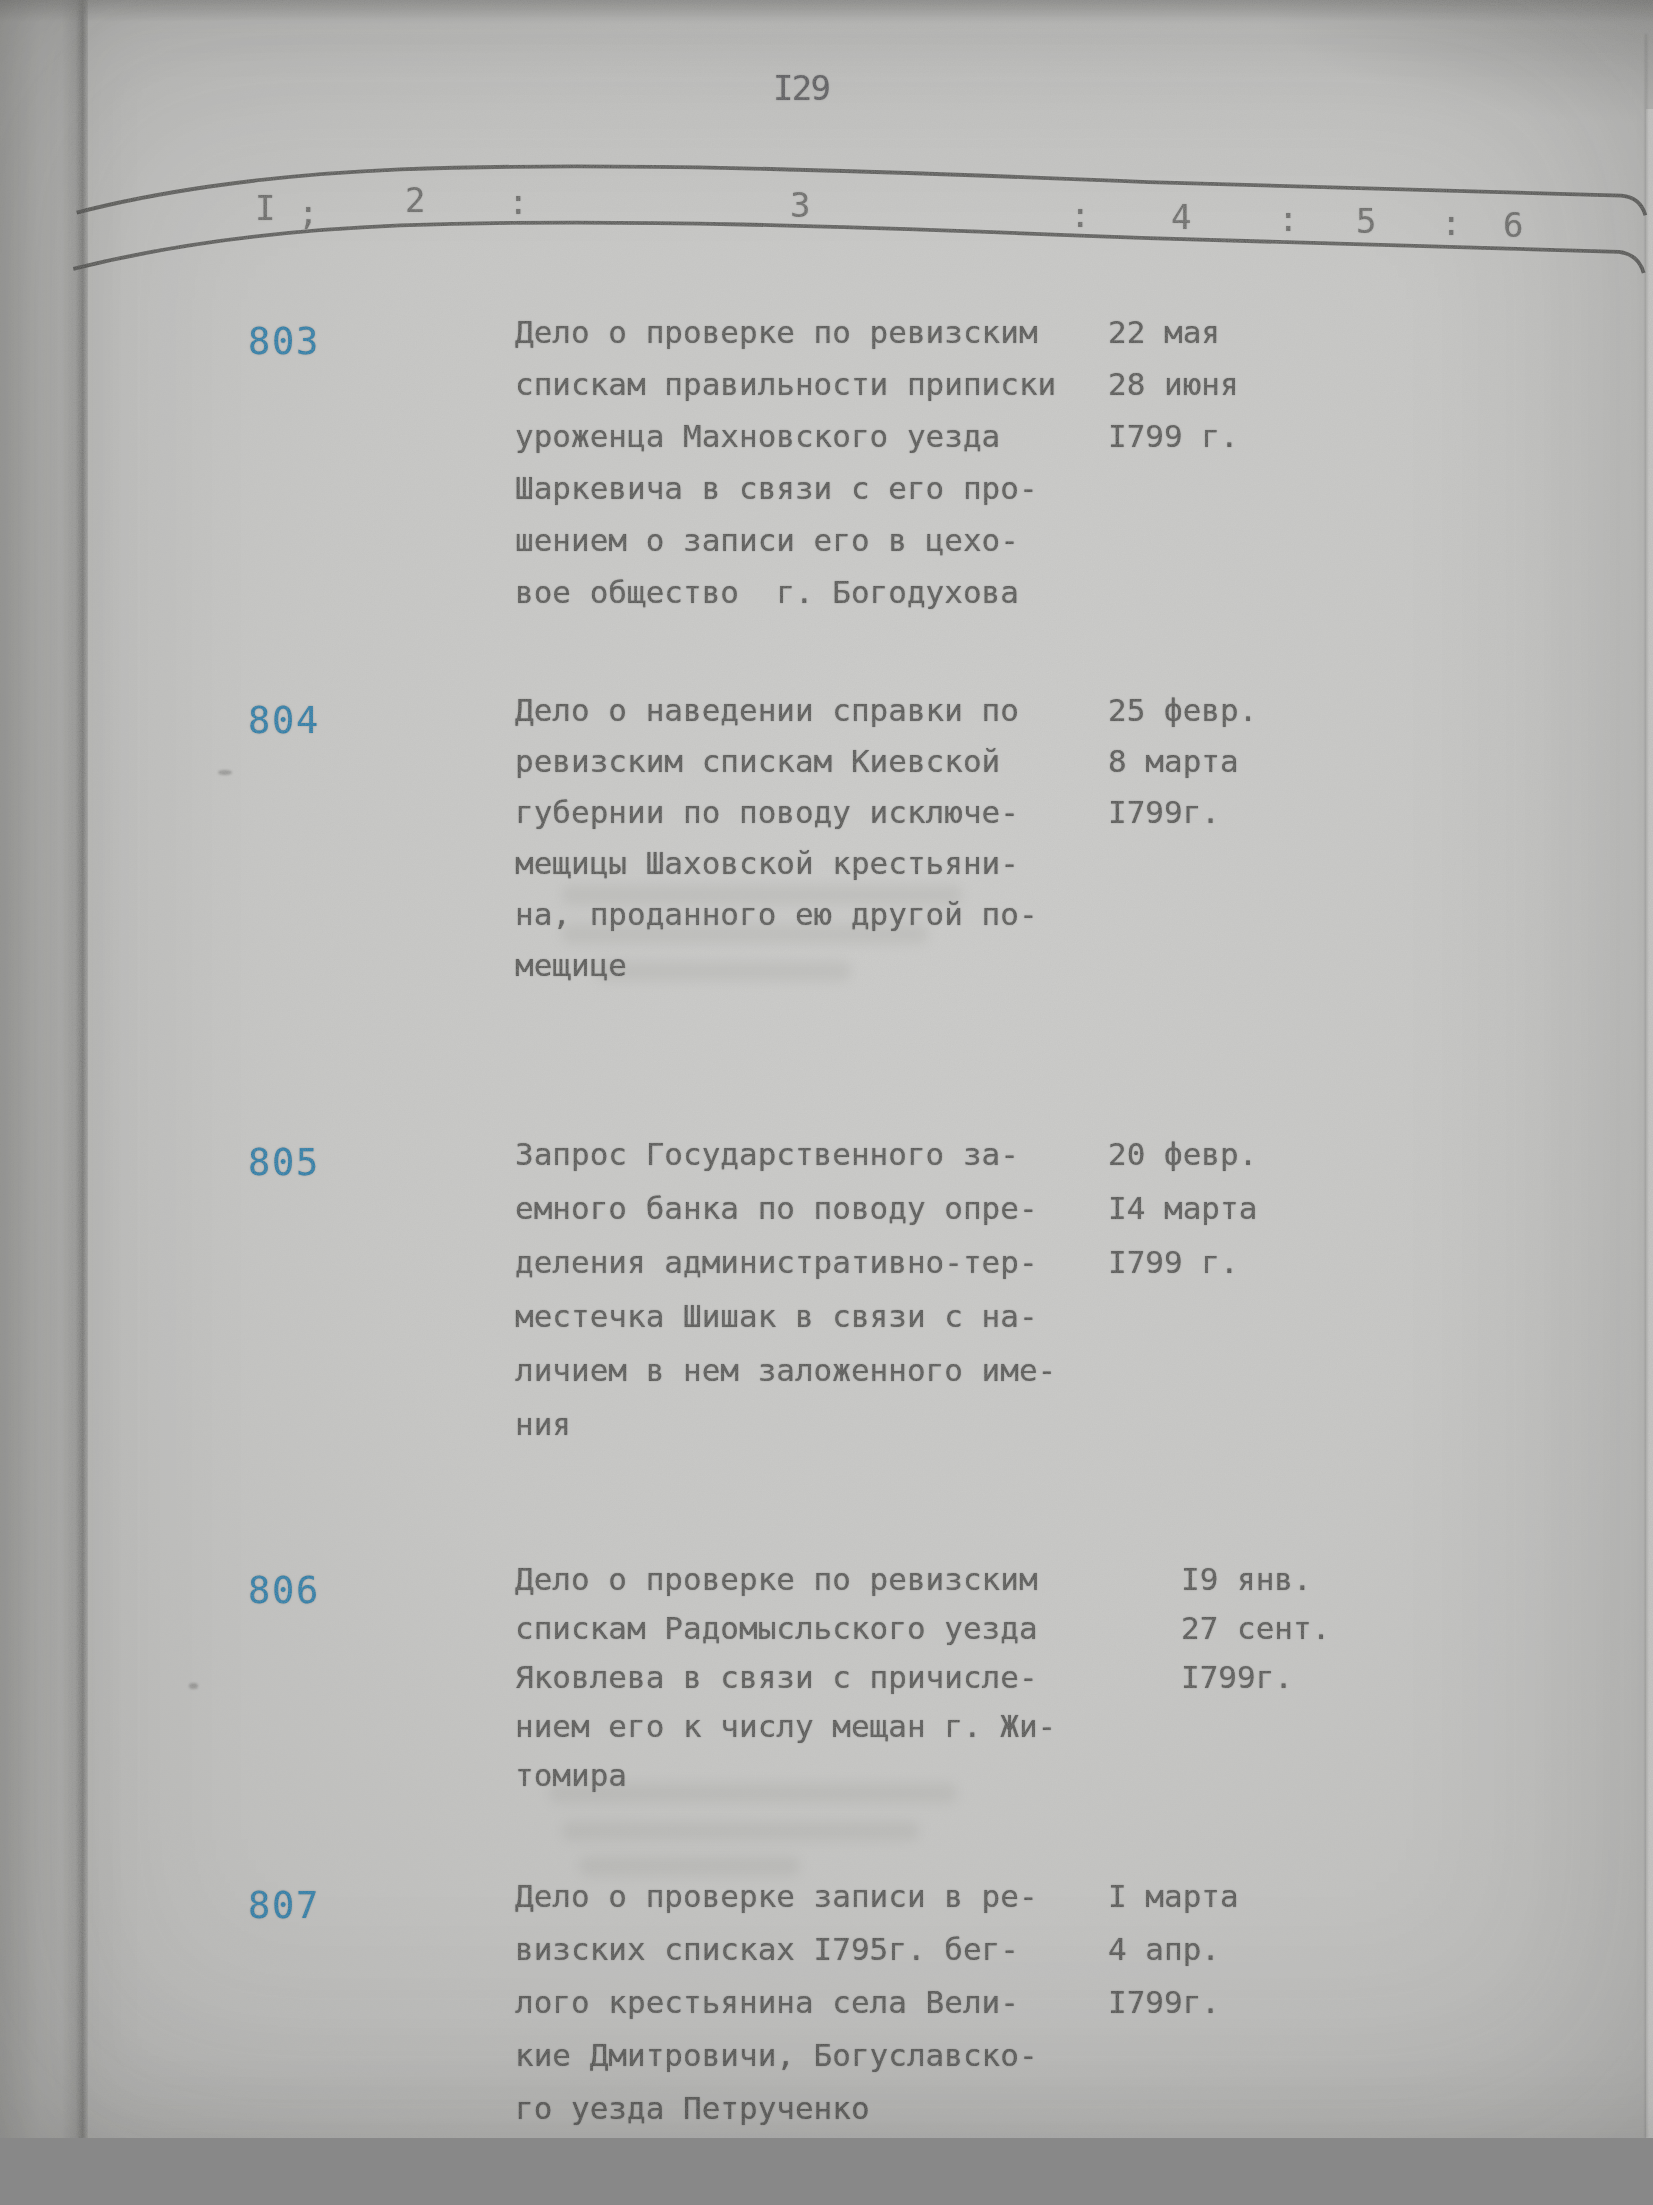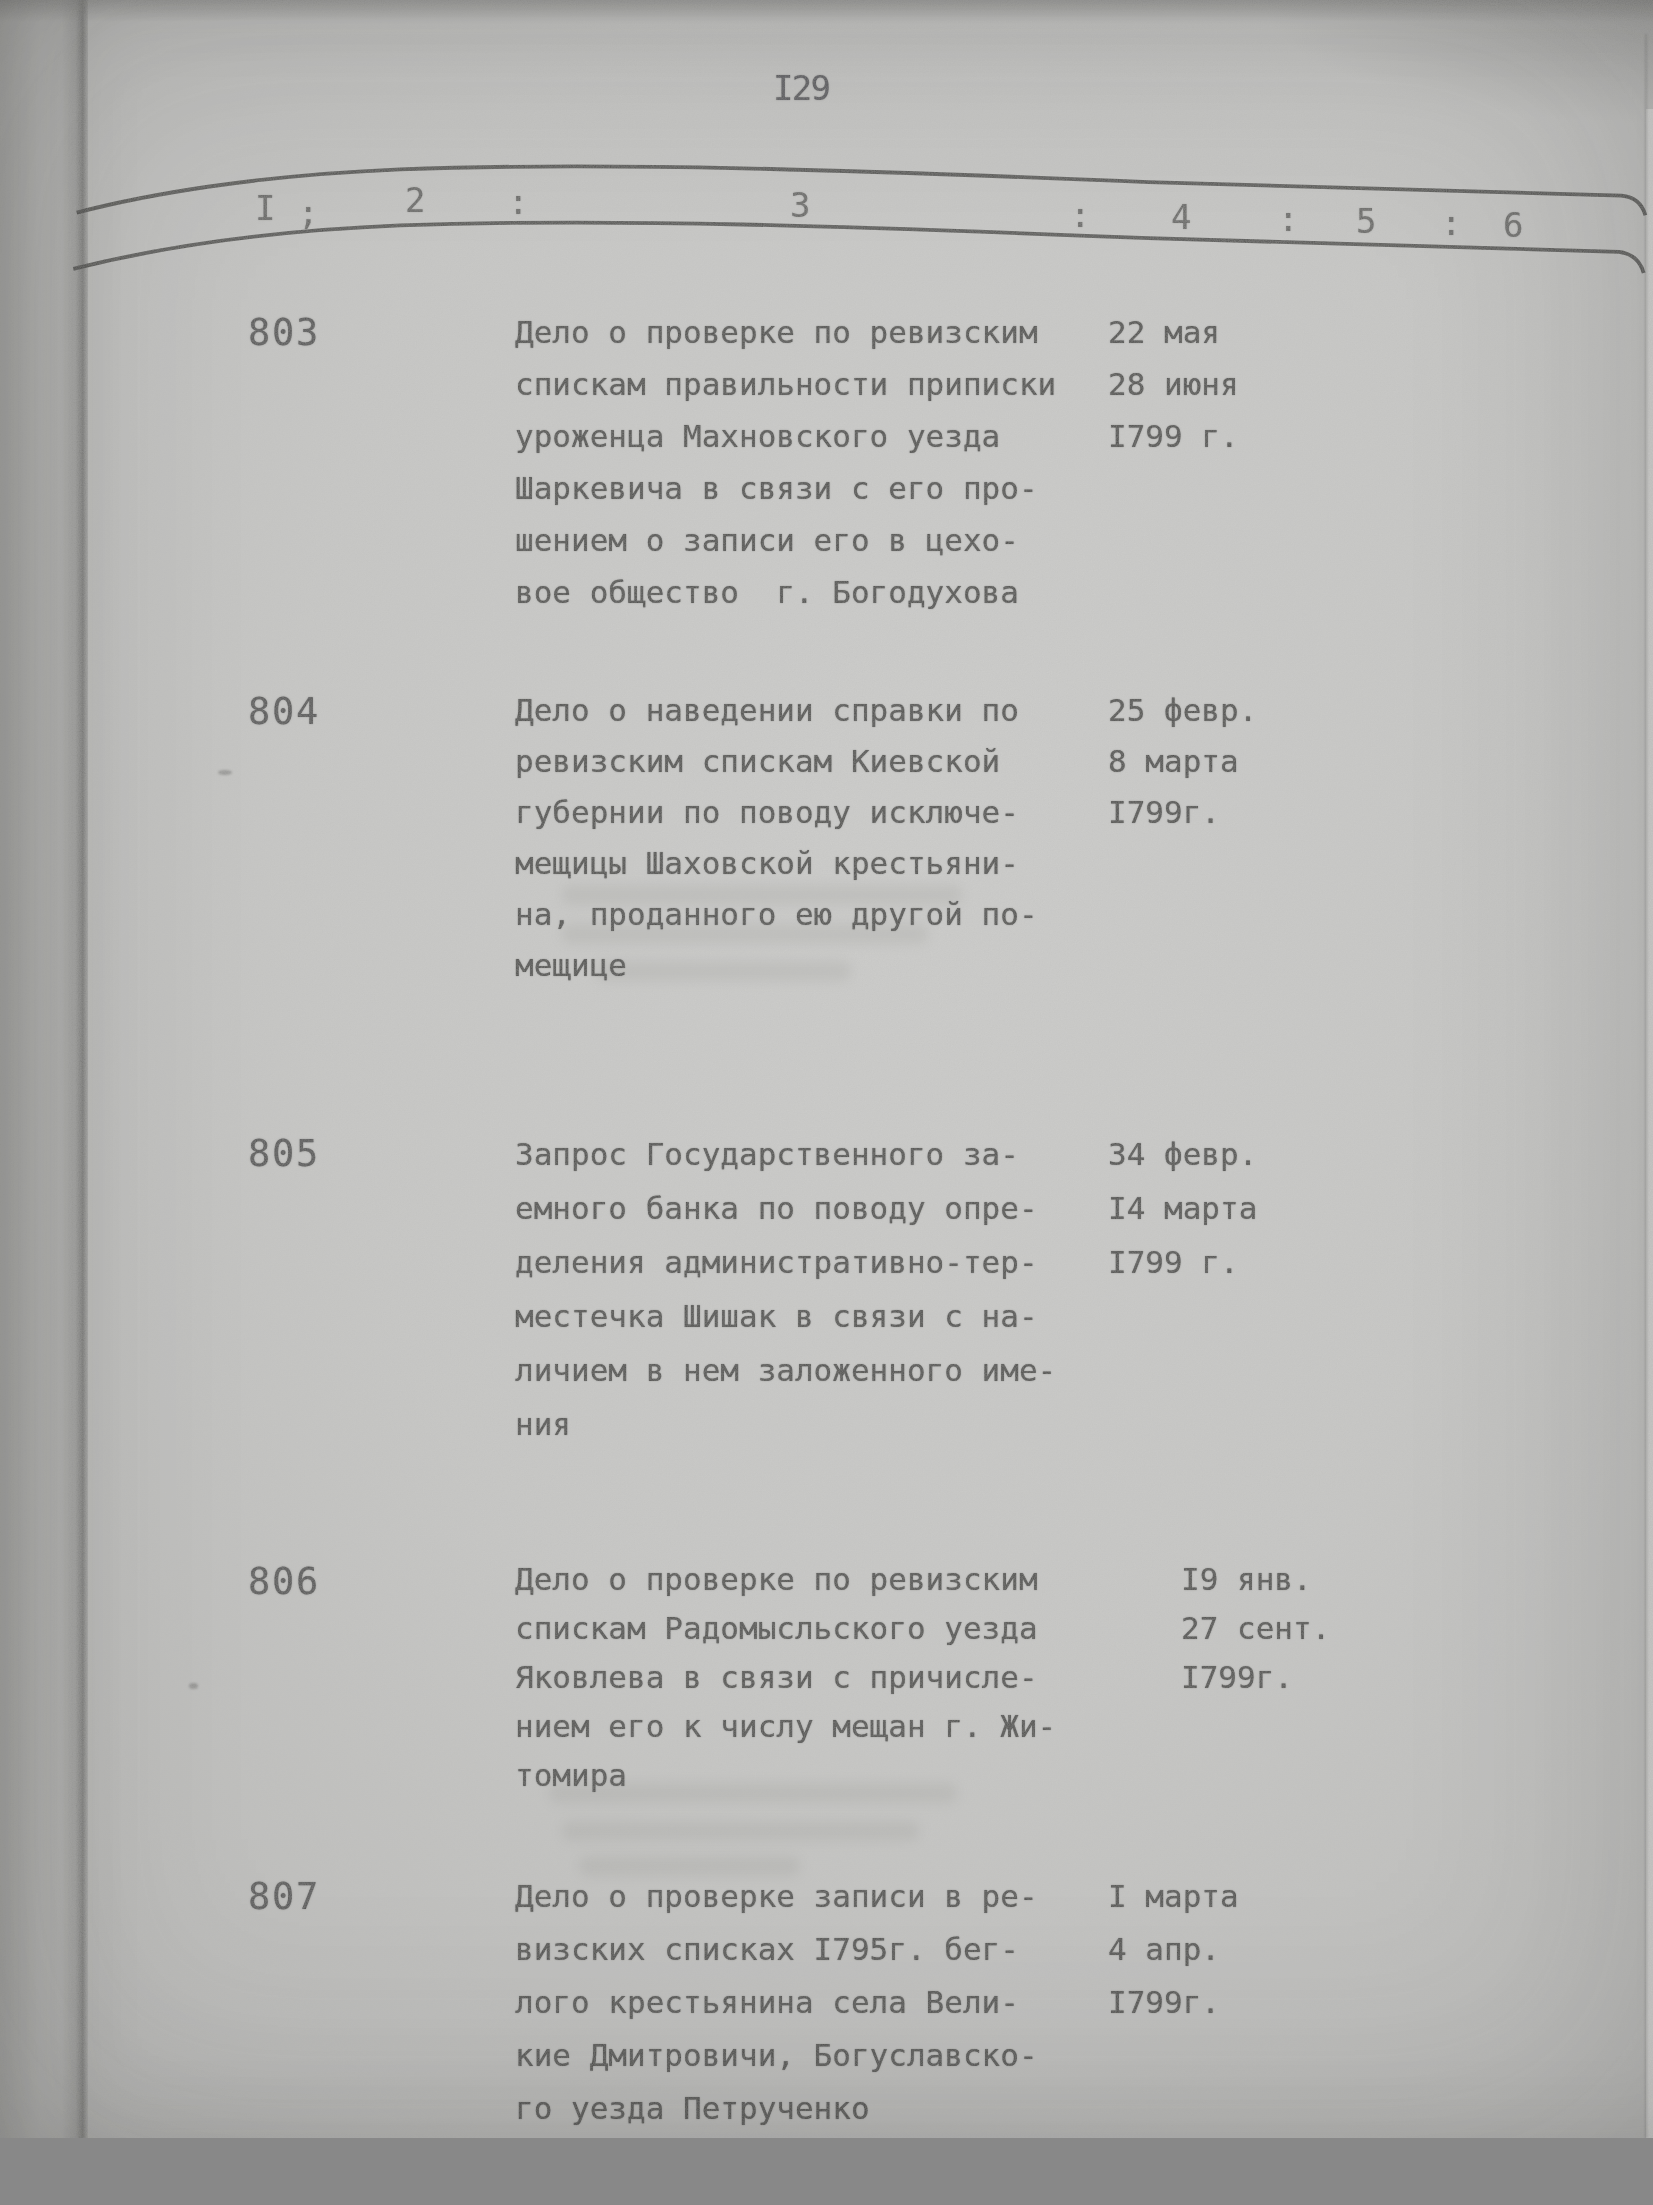--- a/index.html
+++ b/index.html
@@ -39,22 +39,22 @@
   .vignette { box-shadow: inset 0 0 221px 34px rgba(40,40,38,.16),
                           inset 60px 0 111px -34px rgba(40,40,38,.22); }
   .rules { position:absolute; inset:0; }
   .rules path { fill:none; stroke: var(--rule,#30302e); stroke-width:4.5; opacity:.88; }
   .txt { position:absolute; white-space:pre; }
   .page-number { left:773px; top:68px; font-size:34px; letter-spacing:-1.7px; color:#46464a;
                  text-shadow:0 0 1.7px rgba(60,60,58,.5); }
   .col-label { position:absolute; font-size:34px; color:#424240; opacity:.85;
                text-shadow:0 0 1.7px rgba(60,60,58,.45); }
   .entry { position:absolute; left:0; right:0; }
-  .entry-no { position:absolute; left:248px; top:5px; font-size:37px; letter-spacing:1.7px;
-              color:#404040; text-shadow:0 0 1.7px rgba(60,60,58,.55); }
+  .entry-no { position:absolute; left:248px; top:14px; font-size:37px; letter-spacing:1.7px;
+              color:#0369a1; text-shadow:0 0 1.7px rgba(60,60,58,.55); }
   .entry-desc { position:absolute; left:515px; top:0; }
   .entry-dates { position:absolute; left:1108px; top:0; }
   .tline { font-size:31px; line-height: var(--lh,52px); white-space:pre;
            text-shadow: 0 0 1.3px rgba(59,59,57,.75); }
   .ghost { position:absolute; height:20.4px; background: rgba(105,105,103,.15);
            filter: blur(5.1px); border-radius:8.5px; }
   .speck { position:absolute; background: rgba(70,70,68,.45); filter: blur(0.9px); border-radius:50%; }
   .noise { position:absolute; inset:0; pointer-events:none; }
 </style>
 </head>
@@ -137,21 +137,21 @@
     <div class="entry-no">805</div>
     <div class="entry-desc">
       <div class="tline">Запрос Государственного за-</div>
       <div class="tline">емного банка по поводу опре-</div>
       <div class="tline">деления административно-тер-</div>
       <div class="tline">местечка Шишак в связи с на-</div>
       <div class="tline">личием в нем заложенного име-</div>
       <div class="tline">ния</div>
     </div>
     <div class="entry-dates">
-      <div class="tline">34 февр.</div>
+      <div class="tline">20 февр.</div>
       <div class="tline">I4 марта</div>
       <div class="tline">I799 г.</div>
     </div>
   </div>
 
   <div class="entry" style="top:1555px; --lh:49px;">
     <div class="entry-no">806</div>
     <div class="entry-desc">
       <div class="tline">Дело о проверке по ревизским</div>
       <div class="tline">спискам Радомысльского уезда</div>

